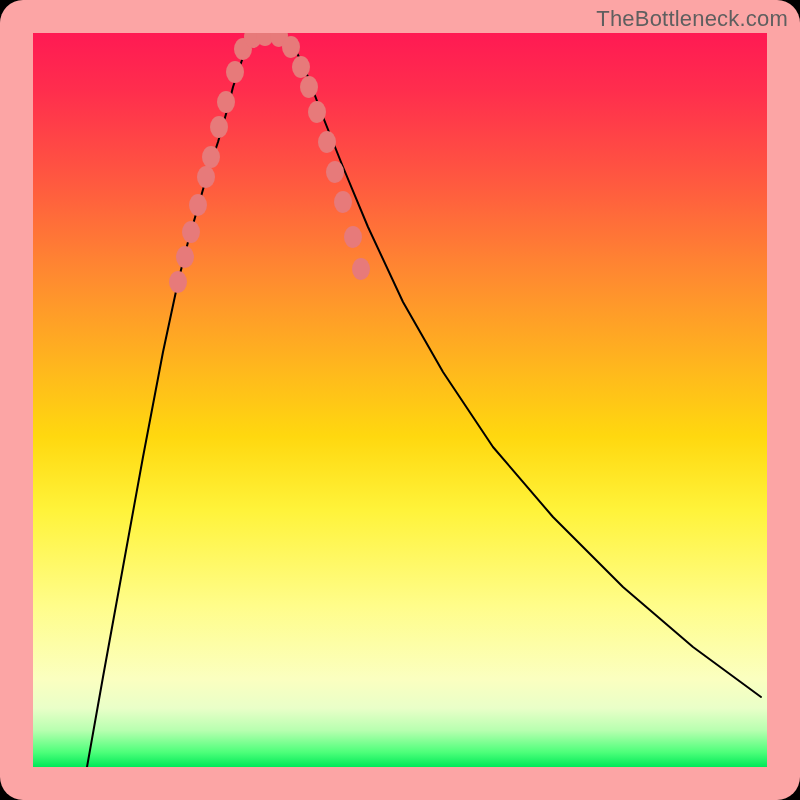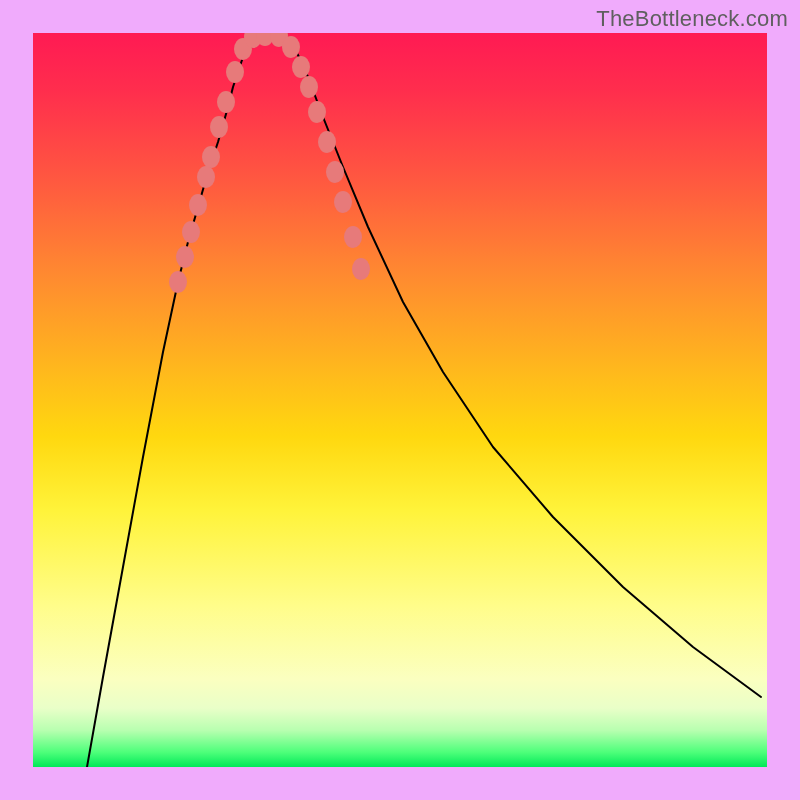--- a/index.html
+++ b/index.html
@@ -7,21 +7,22 @@
     padding: 0;
     width: 800px;
     height: 800px;
     background: #000;
     overflow: hidden;
     font-family: Arial, Helvetica, sans-serif;
   }
   .frame {
     position: absolute;
     inset: 0;
-    background: #f0abfc;
+    background: #fca5a5;
+    border-radius: 23px;
   }
   .plot-area {
     position: absolute;
     left: 33px;
     top: 33px;
     width: 734px;
     height: 734px;
     overflow: hidden;
   }
   .gradient {

